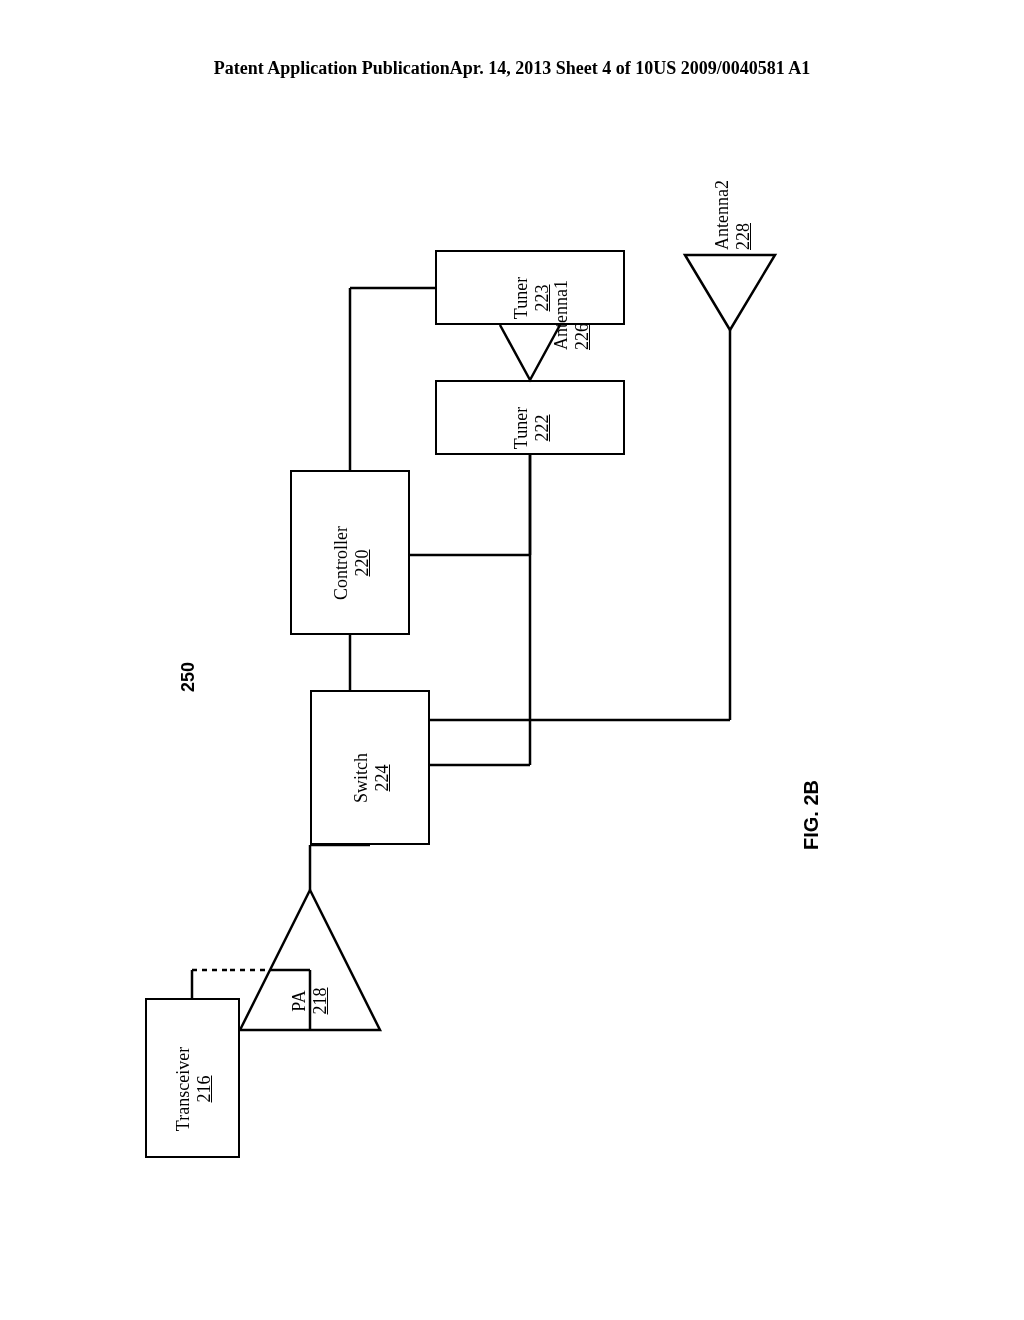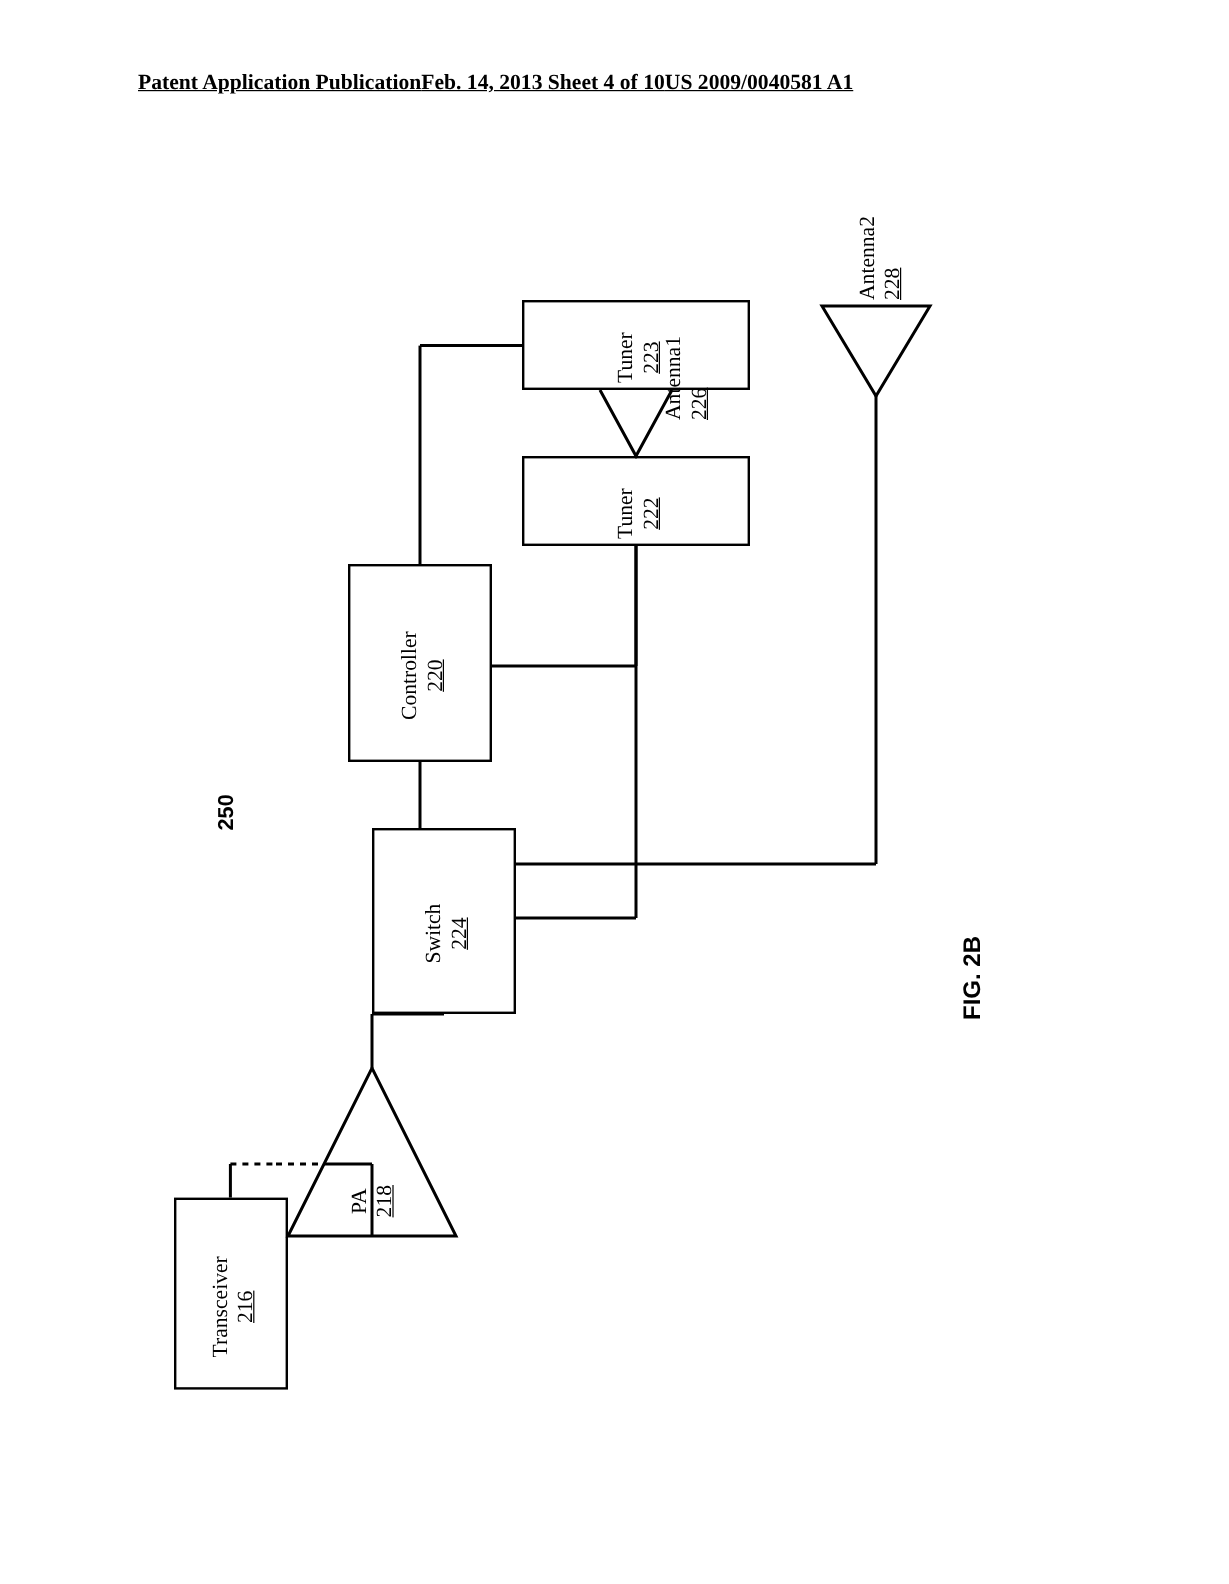--- a/index.html
+++ b/index.html
@@ -14,24 +14,23 @@
       font-family: "Times New Roman", serif;
       position: relative;
     }
     .header {
       position: absolute;
       top: 58px;
       left: 0;
       width: 100%;
       padding: 0 115px;
       display: flex;
-      justify-content: flex-start;
+      justify-content: center;
       font-size: 18px;
       font-weight: bold;
-      text-decoration: underline;
     }
     .header-left {
       text-align: left;
     }
     .header-center {
       text-align: center;
     }
     .header-right {
       text-align: right;
     }
@@ -90,21 +89,21 @@
     svg {
       position: absolute;
       overflow: visible;
     }
   </style>
 </head>
 <body>
 
 <div class="header">
   <div class="header-left">Patent Application Publication</div>
-  <div class="header-center">Feb. 14, 2013  Sheet 4 of 10</div>
+  <div class="header-center">Apr. 14, 2013  Sheet 4 of 10</div>
   <div class="header-right">US 2009/0040581 A1</div>
 </div>
 
 <div class="diagram-area">
 
   <div class="diagram-label" style="left: 78px; top: 532px;">250</div>
 
   <div class="block" style="left: 45px; top: 838px; width: 95px; height: 160px;">
     <div class="block-label" style="left: -8px; top: 68px; width: 110px;">
       <span>Transceiver</span>

